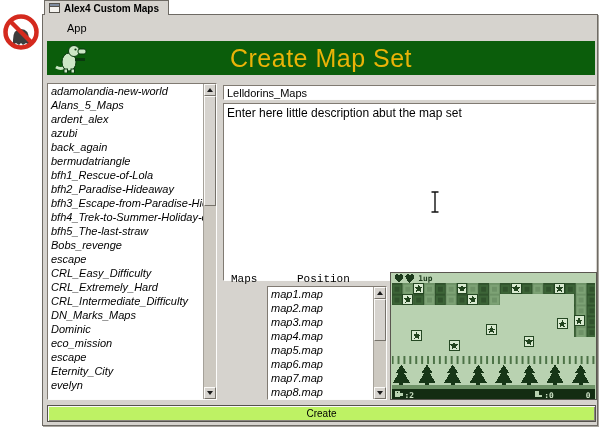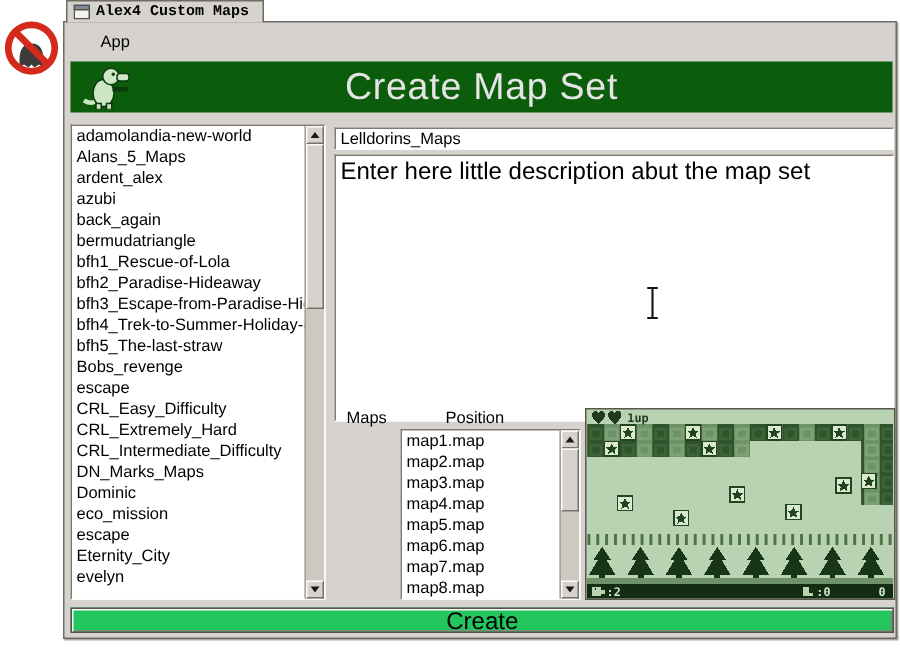--- a/index.html
+++ b/index.html
@@ -10,45 +10,45 @@
   }
 
   
   .no-icon { position:absolute; left:2px; top:13px; width:38px; height:38px; }
 
   
   .tab {
     position:absolute; left:44px; top:0; height:15px; z-index:3;
     display:flex; align-items:center; gap:4px; padding:0 9px 0 4px;
     background:#d6d3ce; border:1px solid #6e6a64; border-bottom:none;
-    font-size:10px; font-weight:bold; white-space:nowrap;font-family:Liberation Mono, monospace;
+    font-size:10px; font-weight:bold; white-space:nowrap;
   }
 
   
   .win {
     position:absolute; left:42px; top:14px; width:556px; height:412px; z-index:2;
     background:#d6d3ce; border:1px solid #6e6a64;
     box-shadow:1px 1px 0 #aaa7a0;
   }
   .menubar { position:absolute; left:0; top:0; right:0; height:26px; display:flex; align-items:center; }
   .menu-item { padding:2px 24px; font-size:11px; cursor:default; }
 
   .banner {
     position:absolute; left:4px; top:26px; width:548px; height:34px;
-    background:#0b5d0b; color:#e5e5e5; display:flex; align-items:center; justify-content:center;
+    background:#0b5d0b; color:#eab308; display:flex; align-items:center; justify-content:center;
   }
   .banner-title { font-size:25px; letter-spacing:0.5px; }
   .sprite { position:absolute; left:7px; top:2px; width:34px; height:30px; }
 
   
   .listbox {
     position:absolute; background:#fff;
     border:1px solid; border-color:#807a72 #fdfdfc #fdfdfc #807a72;
   }
-  .listbox ul { list-style:none; position:absolute; left:0; top:0; right:13px; bottom:0; overflow:hidden; }
+  .listbox ul { list-style:none; position:absolute; left:0; top:0; right:13px; bottom:0; overflow:hidden;font-style:italic; }
   .listbox li {
     height:14px; line-height:14px; font-size:11px; padding-left:3px;
     white-space:nowrap; overflow:hidden; cursor:default;
   }
   .mapsets { left:4px; top:68px; width:170px; height:317px; }
 
   
   .sb { position:absolute; top:0; right:0; bottom:0; width:13px; background:#cdc9c1; border-left:1px solid #a5a199; }
   .sb-btn {
     position:absolute; left:0; width:12px; height:12px; background:#d6d3ce;
@@ -66,42 +66,42 @@
 
   
   .name-input {
     position:absolute; left:180px; top:70px; width:373px; height:15px;
     border:1px solid; border-color:#807a72 #fdfdfc #fdfdfc #807a72;
     background:#fff; font-family:"Liberation Sans",sans-serif; font-size:11px; padding:0 3px; outline:none;
   }
   .desc {
     position:absolute; left:180px; top:88px; width:373px; height:178px;
     border:1px solid; border-color:#807a72 #fdfdfc #fdfdfc #807a72;
-    background:#fff; font-family:"Liberation Sans",sans-serif; font-size:16px;
+    background:#fff; font-family:"Liberation Sans",sans-serif; font-size:12px;
     padding:2px 3px; resize:none; overflow:hidden; outline:none;
   }
 
   .maps-panel { position:absolute; left:180px; top:258px; width:164px; height:127px; }
   .mp-head { position:absolute; left:0; top:0; right:0; height:13px; display:flex; font-size:11px; }
-  .mp-head span { cursor:default; }
+  .mp-head span { cursor:default;font-family:Liberation Mono, monospace; }
   .mp-head .h1 { margin-left:8px; width:32px; }
   .mp-head .h2 { margin-left:2px;padding-left:32px; }
   .mp-list { left:0; top:13px; right:0; bottom:0;margin-left:44px; }
 
   .preview {
     position:absolute; left:347px; top:257px; width:207px; height:128px;
     border:1px solid #5a5650; background:#b9d2b1;
   }
   .preview svg { display:block; }
   .hudtext { font-family:"DejaVu Sans Mono",monospace; font-size:8px; font-weight:bold; fill:#cfe3c8; }
   .oneup  { font-family:"DejaVu Sans Mono",monospace; font-size:8px; font-weight:bold; fill:#1c3a1c; }
 
   .create {
     position:absolute; left:4px; top:390px; width:549px; height:17px;
-    background:#22c55e; font-family:"Liberation Sans",sans-serif; font-size:16px;
+    background:#bef264; font-family:"Liberation Sans",sans-serif; font-size:10px;
     border:1px solid #55524c;
     box-shadow:inset 1px 1px 0 #fbfaf8, inset -1px -1px 0 #8a867e;
     cursor:default;
   }
 
   .ibeam { position:absolute; left:429px; top:190px; z-index:5; }
 </style>
 </head>
 <body>
 

